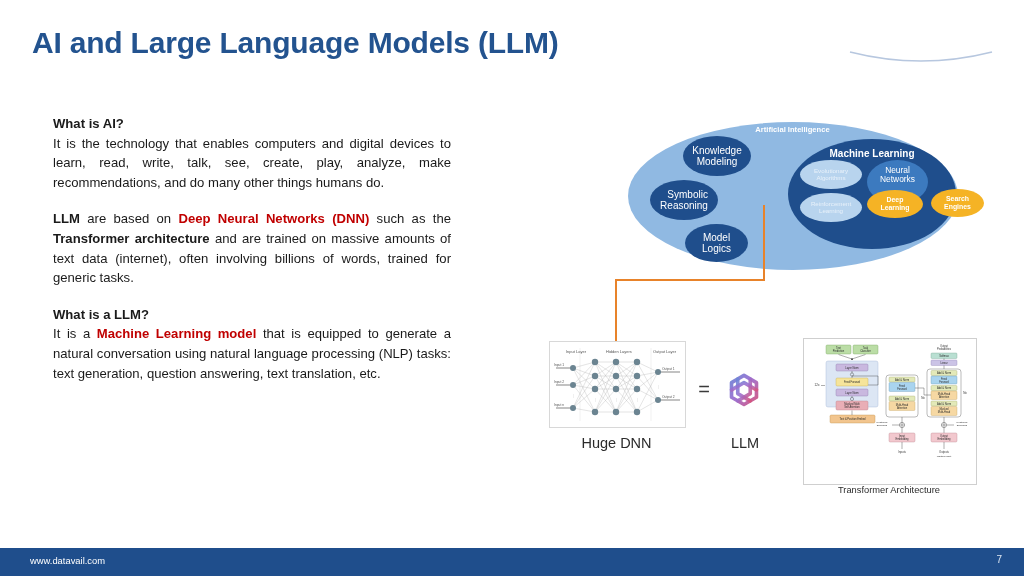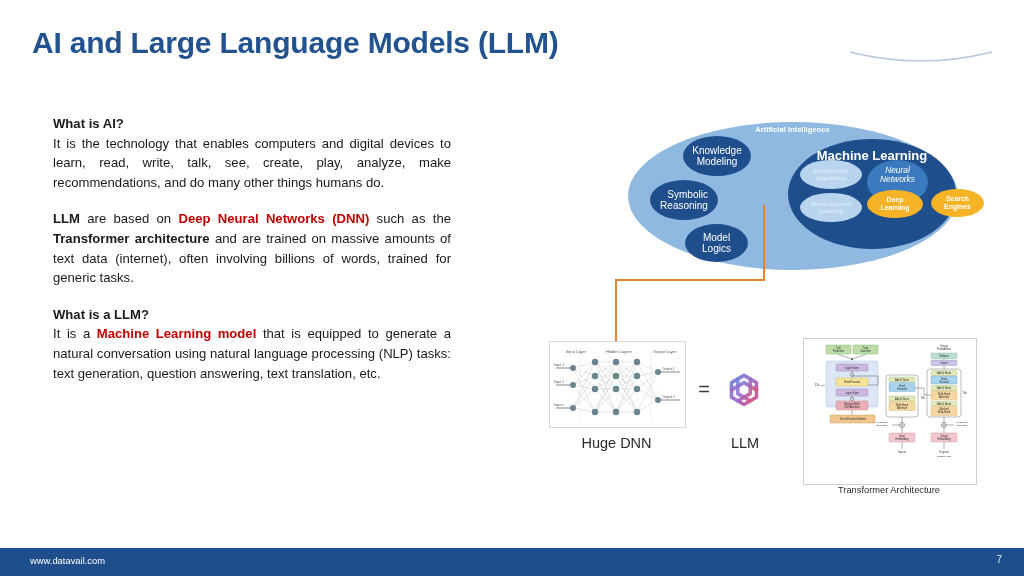--- a/index.html
+++ b/index.html
@@ -50,23 +50,23 @@
   
   .ai-diagram{position:absolute;left:620px;top:112px;width:345px;height:165px;}
   .ell{position:absolute;border-radius:50%;display:flex;align-items:center;
        justify-content:center;text-align:center;color:#fff;
        font-family:"Liberation Sans", sans-serif;line-height:1.12;}
   .ell-ai{left:8px;top:10px;width:330px;height:148px;background:#90B9E2;}
   .ell-ml{left:168px;top:27px;width:168px;height:110px;background:#1F4E8C;}
   .lbl-ai{position:absolute;left:0;right:0;top:13px;text-align:center;
           font-size:7.6px;font-weight:bold;color:#fff;}
   .lbl-ml{position:absolute;left:168px;width:168px;top:36px;text-align:center;
-          font-size:13px;font-weight:bold;color:#fff;}
+          font-size:10px;font-weight:bold;color:#fff;}
   .ell-dark{background:#1F4E8C;font-size:10px;}
-  .ell-mid{background:#3C7ABF;font-size:8.4px;font-style:italic;}
+  .ell-mid{background:#3C7ABF;font-size:8.4px;}
   .ell-light{background:#B8D4EE;color:#e8f1fa;font-size:6.2px;}
   .ell-orange{background:#F5B325;color:#fff;font-size:6.9px;font-weight:bold;}
 
   .e-knowledge{left:63px;top:24px;width:68px;height:40px;}
   .e-symbolic{left:30px;top:68px;width:68px;height:40px;text-align:right;}
   .e-model{left:65px;top:112px;width:63px;height:38px;}
   .e-evol{left:180px;top:48px;width:62px;height:29px;}
   .e-reinf{left:180px;top:81px;width:62px;height:29px;}
   .e-nn{left:247px;top:48px;width:61px;height:44px;}
   .e-dl{left:247px;top:78px;width:56px;height:28px;}

